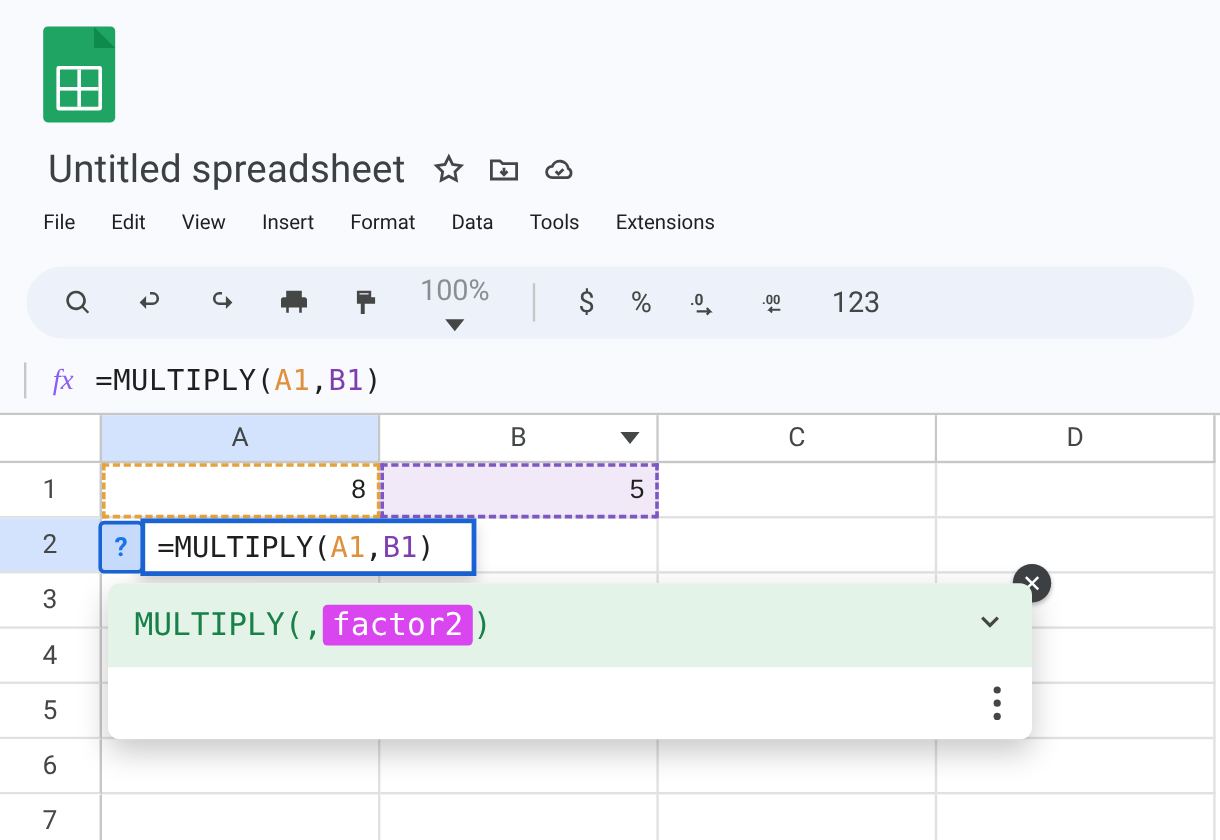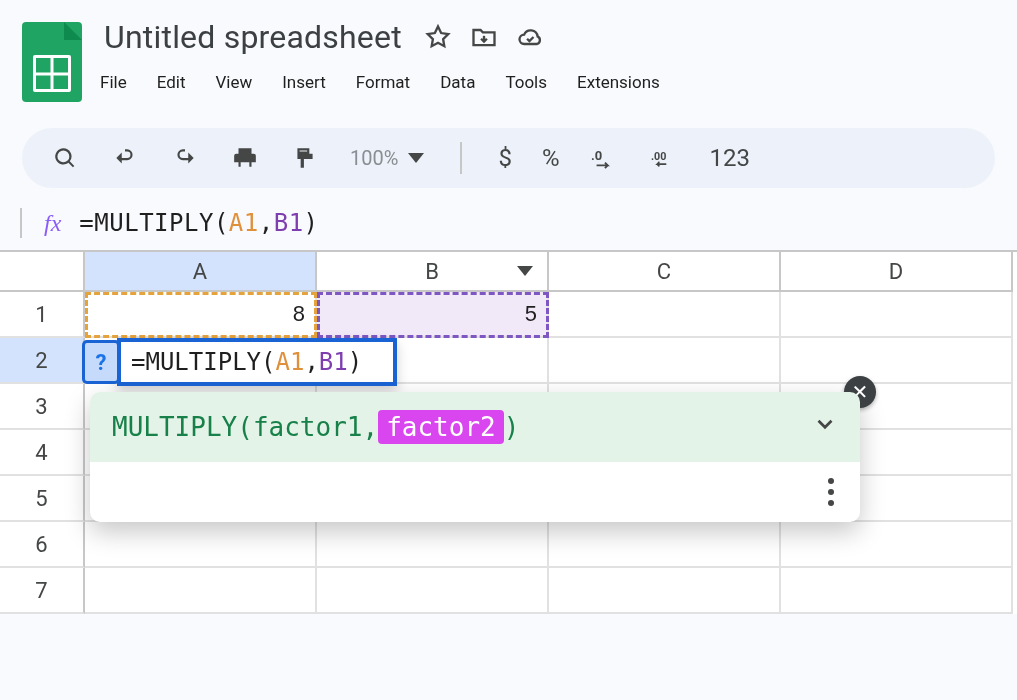--- a/index.html
+++ b/index.html
@@ -10,22 +10,23 @@
       color: #1f1f1f;
       overflow: hidden;
       width: 1017px;
       height: 700px;
     }
 
     
     .docs-header {
       display: flex;
       align-items: flex-start;
-      padding: 16px 22px 8px 22px;
+      padding: 16px 22px 8px 36px;
       gap: 18px;
+      flex-direction: column;
     }
     .sheets-logo {
       width: 60px; height: 80px;
       position: relative;
       background: #1fa463;
       border-radius: 4px;
       flex-shrink: 0;
       margin-top: 6px;
     }
     .sheets-logo::before {       
@@ -74,21 +75,21 @@
       background:#edf2fa;
       border-radius: 40px;
       display:flex; align-items:center;
       padding: 0 28px;
       gap: 30px;
       color:#444746;
     }
     .t-sep { width:2px; height:32px; background:#c7c7c7; margin:0 6px;}
     .t-ico { width:30px; height:30px; display:flex; align-items:center; justify-content:center; cursor:pointer;}
     .t-ico svg { width:26px; height:26px; fill:#444746; }
-    .zoom { display:flex; align-items:center; gap:10px; color:#8a8d91; font-size:20px;}
+    .zoom { display:flex; align-items:center; gap:10px; color:#8a8d91; font-size:24px;flex-direction:column;}
     .tb-text { font-size:24px; color:#444746;}
 
     
     .fxbar {
       display:flex; align-items:center;
       padding: 20px 12px 12px 14px;
       gap:6px;
       font-size: 22px;
     }
     .namebox { width:150px; display:flex; align-items:center; justify-content:space-between; padding:0 10px;}
@@ -404,21 +405,20 @@
       <span class="tok-b1">B1</span>
       <span class="tok-paren">)</span>
     </div>
   </div>
 
   <div class="tooltip">
     <div class="close">✕</div>
     <div class="bar">
       <span>MULTIPLY</span>
       <span>(</span>
-      <span>factor1</span>
       <span>, </span>
       <span class="cur-arg">factor2</span>
       <span>)</span>
       <span class="expand chev-down">
         <svg viewBox="0 0 24 24">
             <path d="M6 9l6 6 6-6"></path>
           </svg>
       </span>
     </div>
     <div class="foot">

